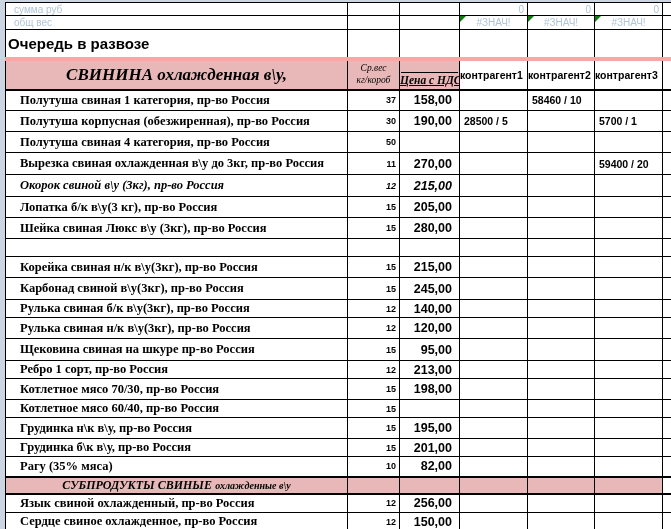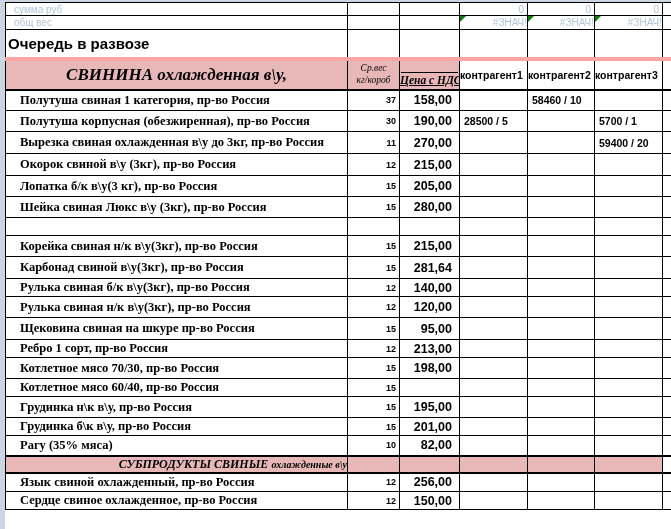--- a/index.html
+++ b/index.html
@@ -6,38 +6,38 @@
   html,body{width:671px;height:529px;overflow:hidden}
   body{background:#fff;font-family:"Liberation Sans",sans-serif}
   .page{position:relative;width:671px;height:529px;overflow:hidden;background:#fff}
   .edge-top{position:absolute;left:0;top:0;width:100%;height:2px;background:var(--edge,#ccd6e2)}
   .edge-left{position:absolute;left:0;top:0;width:5px;height:100%;background:var(--edge,#ccd6e2)}
   table{position:absolute;left:5px;top:2px;border-collapse:collapse;table-layout:fixed;width:666px}
   td{border:1px solid #000;overflow:hidden;white-space:nowrap;padding:0;vertical-align:middle;font-size:10px;background:#fff}
   .muted{color:var(--muted,#b0c4d6)}
   .lbl{padding-left:8px}
   .zero{text-align:right;padding-right:3px}
-  .err{text-align:right;position:relative}
+  .err{text-align:center;position:relative}
   .flag{position:absolute;left:0;top:0;width:0;height:0;border-top:6px solid var(--green,#107c10);border-right:6px solid transparent}
   tr.queue td{border-bottom:4px solid #fca5a5}
   tr.queue .q{font-weight:bold;font-size:15px;padding-left:2px}
   tr.hdr td{border-bottom:2px solid #000}
   .h-title{background:var(--pink,#e7b8b7)!important;text-align:center;font-family:"Liberation Serif",serif;font-weight:bold;font-style:italic;font-size:17px}
   .h-w{background:var(--pink,#e7b8b7)!important;text-align:center;font-family:"Liberation Serif",serif;font-style:italic;font-size:9.5px;line-height:1.25}
   .h-p{background:var(--pink,#e7b8b7)!important;vertical-align:bottom}
   .h-p .line{border-top:1px solid #000;margin:0 1px}
   .h-p .pt{display:block;text-align:center;font-family:"Liberation Serif",serif;font-weight:bold;font-style:italic;font-size:11.5px;text-decoration:underline;padding:1px 0 3px}
   .h-k{font-weight:bold;font-size:10.5px;padding-left:0}
   td.c-name{font-family:"Liberation Serif",serif;font-weight:bold;font-size:12.5px;padding-left:14px}
   td.c-w{font-weight:bold;font-size:9px;text-align:right;padding-right:3px}
   td.c-p{font-weight:bold;font-size:12.5px;text-align:right;padding-right:7px}
   td.c-k{font-weight:bold;font-size:10.5px;padding-left:4px}
   tr.sec td{background:var(--pink,#e7b8b7);border-top:2px solid #000;border-bottom:2px solid #000}
   tr.sec td.c-stub{background:#fff}
-  tr.sec td.c-name{text-align:right;padding-left:0}
+  tr.sec td.c-name{text-align:center;padding-left:0}
   .sec-t{font-family:"Liberation Serif",serif;font-weight:bold;font-style:italic;font-size:12px}
   .sec-s{font-family:"Liberation Serif",serif;font-weight:bold;font-style:italic;font-size:10px}
 </style>
 </head>
 <body>
 
 <div class="page">
   <div class="edge-top"></div>
   <div class="edge-left"></div>
   <table>
@@ -106,30 +106,39 @@
         </tr>
         <tr style="height: 21px;">
           <td class="c-name">Полутуша корпусная (обезжиренная), пр-во Россия</td>
           <td class="c-w">30</td>
           <td class="c-p">190,00</td>
           <td class="c-k">28500 / 5</td>
           <td class="c-k"></td>
           <td class="c-k">5700 / 1</td>
           <td class="c-stub"></td>
         </tr>
+        <tr style="height: 21px;">
+          <td class="c-name">Полутуша свиная 4 категория, пр-во Россия</td>
+          <td class="c-w">50</td>
+          <td class="c-p"></td>
+          <td class="c-k"></td>
+          <td class="c-k"></td>
+          <td class="c-k"></td>
+          <td class="c-stub"></td>
+        </tr>
         <tr style="height: 22px;">
           <td class="c-name">Вырезка свиная охлажденная  в\у до 3кг, пр-во Россия</td>
           <td class="c-w">11</td>
           <td class="c-p">270,00</td>
           <td class="c-k"></td>
           <td class="c-k"></td>
           <td class="c-k">59400 / 20</td>
           <td class="c-stub"></td>
         </tr>
-        <tr style="height: 22px;">
+        <tr style="height: 22px; font-style: italic;">
           <td class="c-name">Окорок свиной в\у (3кг), пр-во Россия</td>
           <td class="c-w">12</td>
           <td class="c-p">215,00</td>
           <td class="c-k"></td>
           <td class="c-k"></td>
           <td class="c-k"></td>
           <td class="c-stub"></td>
         </tr>
         <tr style="height: 21px; padding-left: 37px;">
           <td class="c-name">Лопатка б/к  в\у(3 кг), пр-во Россия</td>
@@ -163,21 +172,21 @@
           <td class="c-w">15</td>
           <td class="c-p">215,00</td>
           <td class="c-k"></td>
           <td class="c-k"></td>
           <td class="c-k"></td>
           <td class="c-stub"></td>
         </tr>
         <tr style="height: 22px;">
           <td class="c-name">Карбонад свиной в\у(3кг), пр-во Россия</td>
           <td class="c-w">15</td>
-          <td class="c-p">281,64</td>
+          <td class="c-p">245,00</td>
           <td class="c-k"></td>
           <td class="c-k"></td>
           <td class="c-k"></td>
           <td class="c-stub"></td>
         </tr>
         <tr style="height: 18px;">
           <td class="c-name">Рулька свиная б/к в\у(3кг), пр-во Россия</td>
           <td class="c-w">12</td>
           <td class="c-p">140,00</td>
           <td class="c-k"></td>

